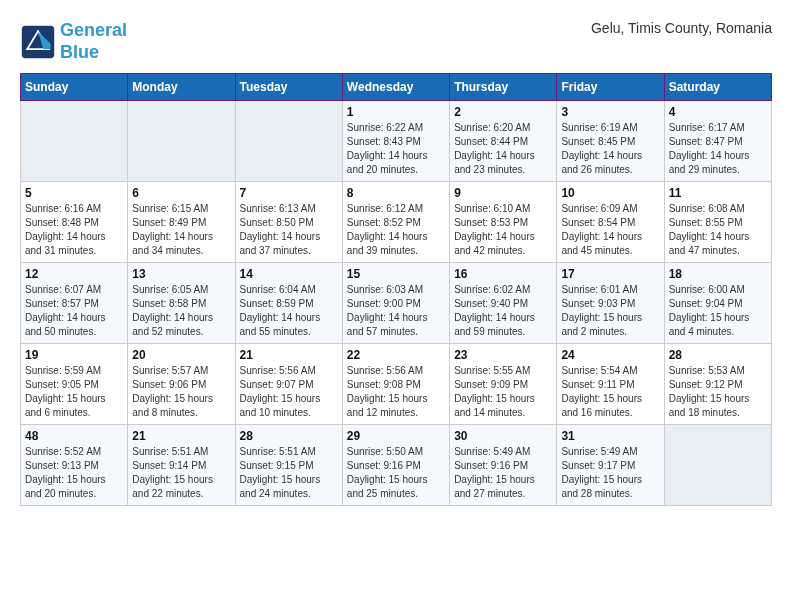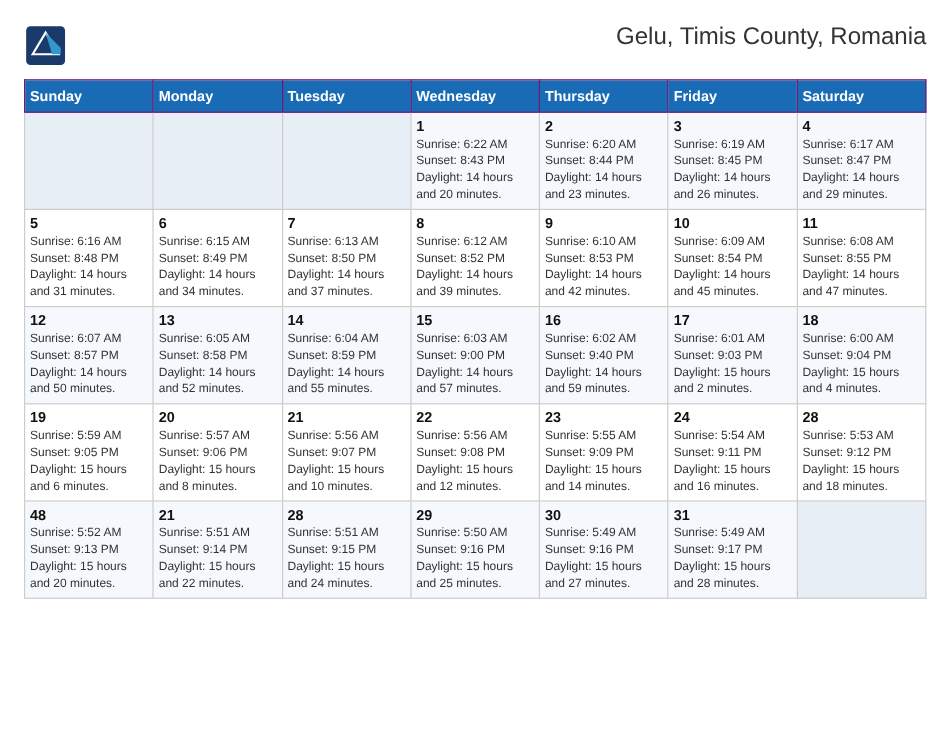--- a/index.html
+++ b/index.html
@@ -36,21 +36,21 @@
     }
     .title-block {
       text-align: right;
     }
     .month-title {
       font-size: 32px;
       font-weight: bold;
       color: #1a3a6b;
     }
     .subtitle {
-      font-size: 20px;
+      font-size: 14px;
       color: #333;
     }
     table {
       width: 100%;
       border-collapse: collapse;
       font-size: 11px;
     }
     thead tr {
       background: #1a6bb5;
       color: #fff;
@@ -93,20 +93,25 @@
 </head>
 <body>
 
 <div class="header">
   <div class="logo">
     <svg class="logo-icon" viewBox="0 0 40 40">
       <rect x="2" y="2" width="36" height="36" rx="4" fill="#1a3a6b"></rect>
       <polygon points="8,28 20,8 32,28" fill="none" stroke="white" stroke-width="2"></polygon>
       <polygon points="20,8 34,22 34,28 26,28" fill="#3399cc"></polygon>
     </svg>
+    <div>
+      <div class="logo-text">
+        <span>General</span><br><span style="color:#3399cc">Blue</span>
+      </div>
+    </div>
   </div>
   <div class="title-block">
     <div class="subtitle">Gelu, Timis County, Romania</div>
   </div>
 </div>
 
 <table>
   <thead>
     <tr>
     <th>Sunday</th>

